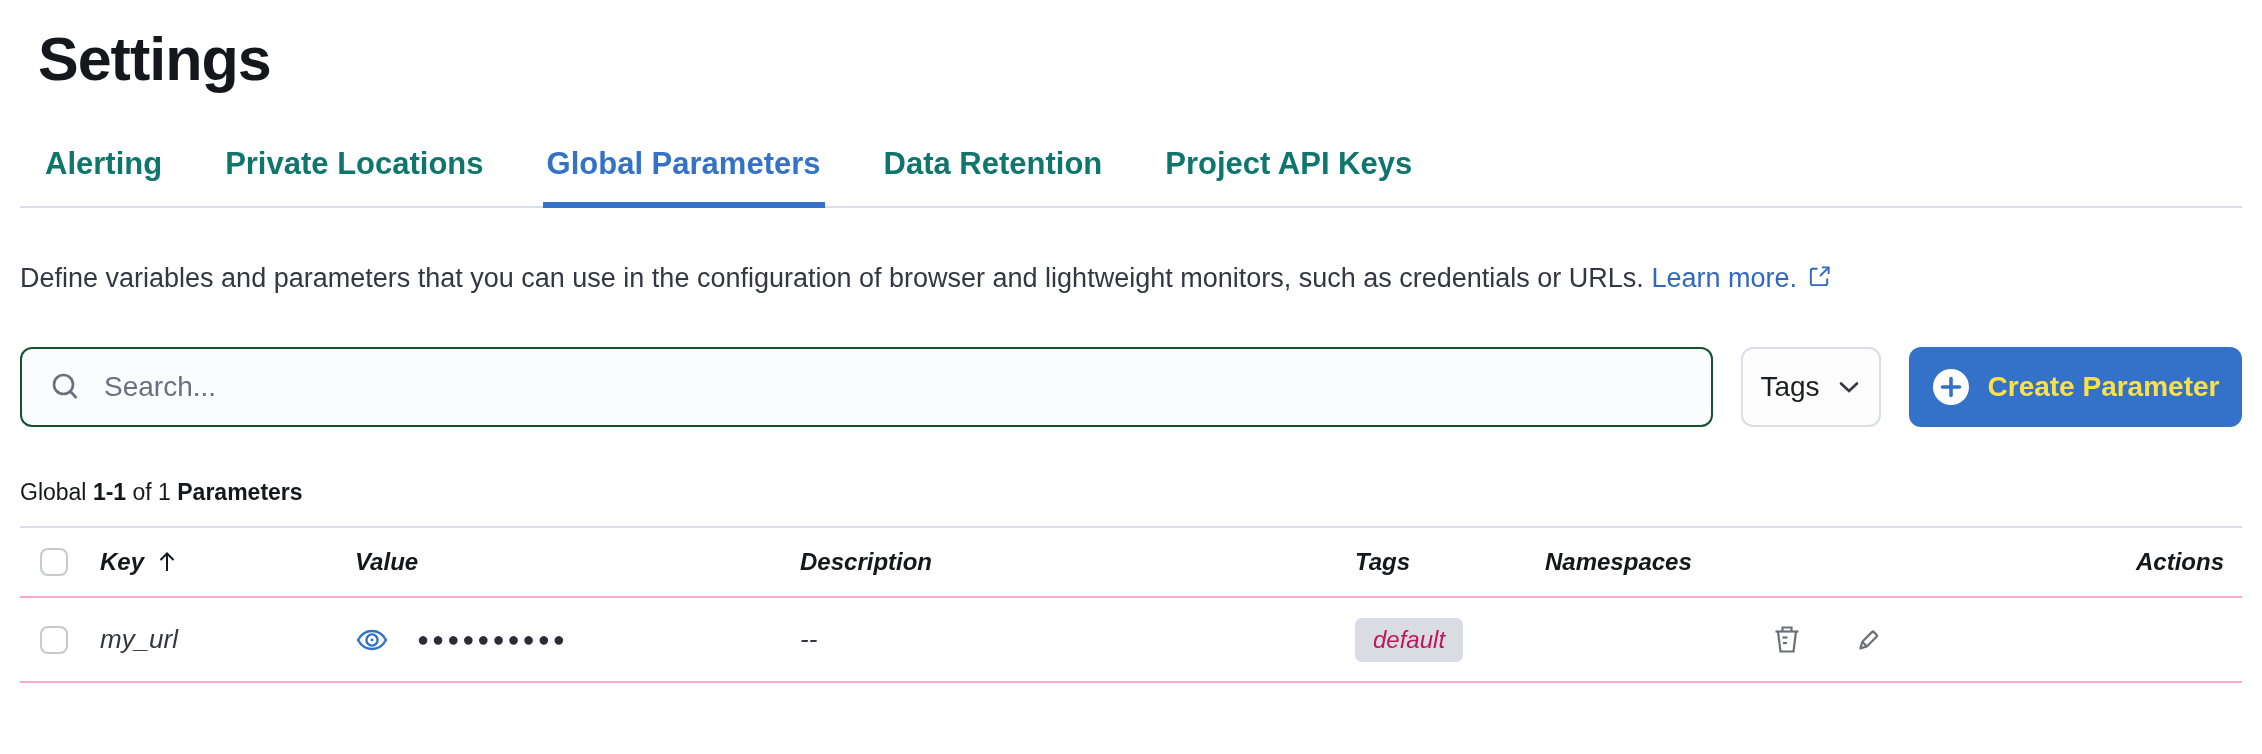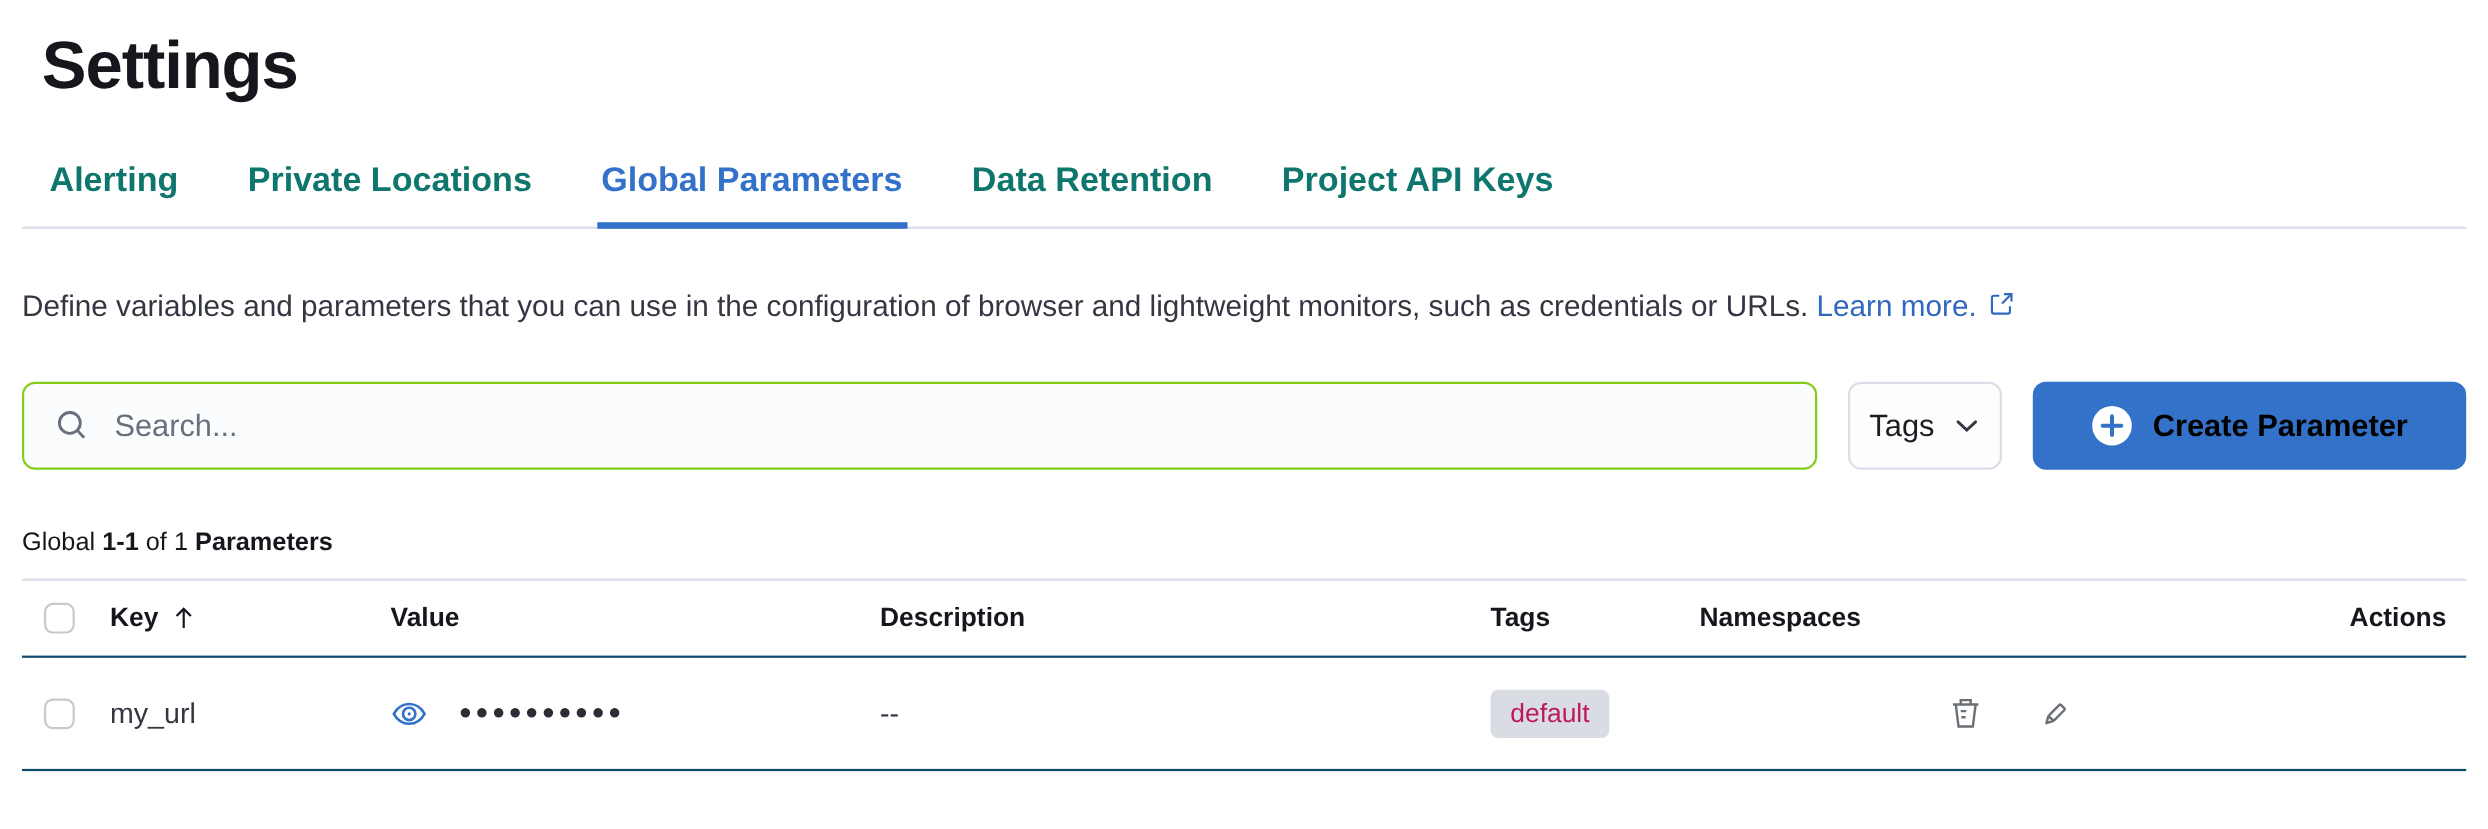--- a/index.html
+++ b/index.html
@@ -22,45 +22,45 @@
   
   .description { margin:46px 20px 0 20px; width:2218px; font-size:27px;
     line-height:49px; color:#343741; }
   .description a { color:#3068c0; text-decoration:none; font-weight:400; cursor:pointer; }
   .ext-icon { display:inline-block; width:25px; height:25px; margin-left:10px;
     vertical-align:-2px; }
 
   
   .toolbar { display:flex; gap:28px; margin:44px 20px 0 20px; height:80px; }
   .search-box { flex:1; display:flex; align-items:center; gap:22px;
-    border:2px solid #84cc16; border-radius:12px; background:#fbfcfd; padding:0 26px; }
+    border:2px solid #14532d; border-radius:12px; background:#fbfcfd; padding:0 26px; }
   .search-box svg { flex:0 0 auto; }
   .search-input { flex:1; border:none; outline:none; background:transparent;
     font-size:28px; color:#343741; font-family:"Liberation Sans", sans-serif; }
   .search-input::placeholder { color:#69707d; opacity:1; }
   .tags-btn { width:140px; display:flex; align-items:center; justify-content:center;
     gap:16px; border:2px solid #d9dee8; border-radius:12px; background:#fdfdfe;
     font-size:28px; color:#1d1e24; cursor:pointer; }
-  .create-btn { width:394px; display:flex; align-items:center; justify-content:center;
-    gap:18px; border:none; border-radius:12px; background:#3372c8; color:#000000;
+  .create-btn { width:333px; display:flex; align-items:center; justify-content:center;
+    gap:18px; border:none; border-radius:12px; background:#3372c8; color:#fde047;
     font-size:28px; font-weight:600; cursor:pointer;
     font-family:"Liberation Sans", sans-serif; }
 
   
   .summary { margin:52px 20px 0 20px; font-size:23px; color:#16171c; }
   .summary b { font-weight:700; }
 
   
   .table { margin:20px 20px 0 20px; width:2222px; }
   .trow { display:grid;
     grid-template-columns:80px 255px 445px 555px 190px 360px 1fr;
-    align-items:center; border-bottom:2px solid #0c4a6e; }
+    align-items:center; border-bottom:2px solid #f9a8d4;font-style:italic; }
   .thead { height:72px; border-top:2px solid #d9dee8; font-weight:700;
     font-size:24px; color:#16171c; }
-  .tbody-row { height:103px; font-size:26px; color:#343741; }
+  .tbody-row { height:85px; font-size:26px; color:#343741; }
   .cell-cb { padding-left:20px; }
   .checkbox { width:28px; height:28px; border:2px solid #c6c9ce; border-radius:8px;
     background:#fff; cursor:pointer; display:block; }
   .key-header { display:flex; align-items:center; gap:10px; cursor:pointer; }
   .cell-actions { display:flex; justify-content:flex-end; align-items:center;
     gap:46px; padding-right:18px; }
   .cell-actions.header-text { font-weight:700; }
   .value-cell { display:flex; align-items:center; gap:28px; }
   .masked { font-size:20px; letter-spacing:3px; color:#2b2d36; }
   .badge { display:inline-block; background:#d9dce2; color:#be185d; font-size:24px;

